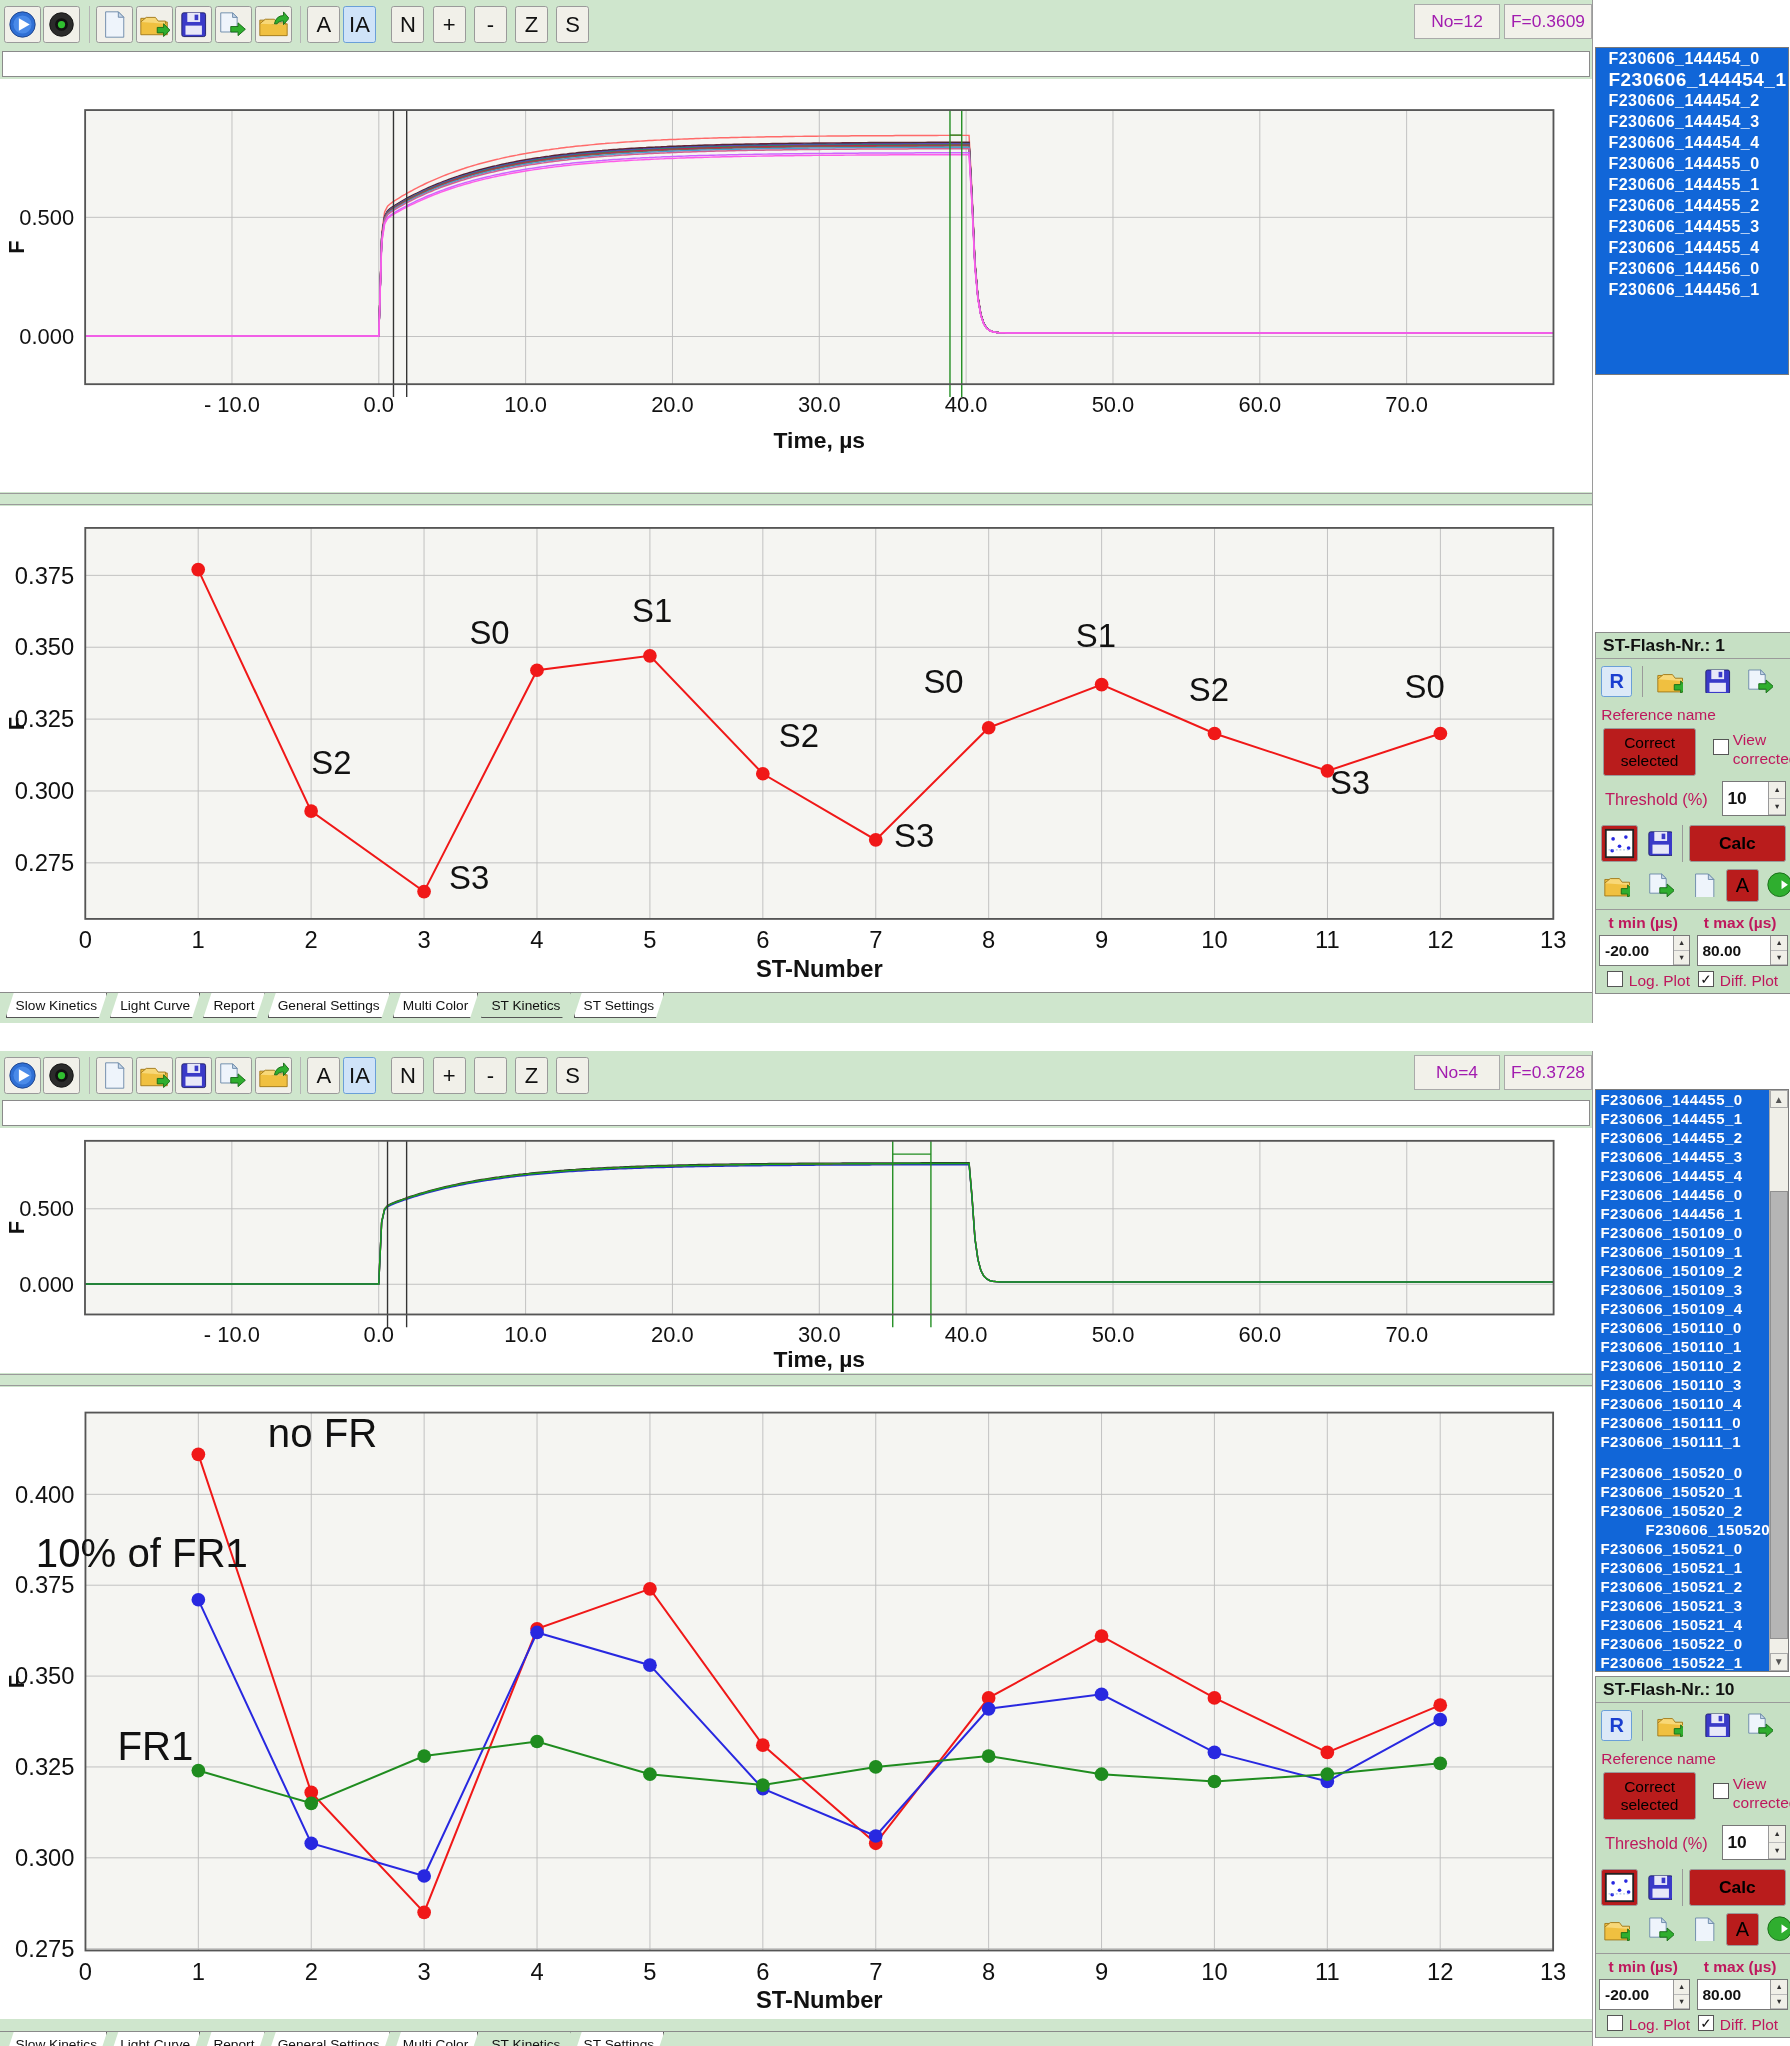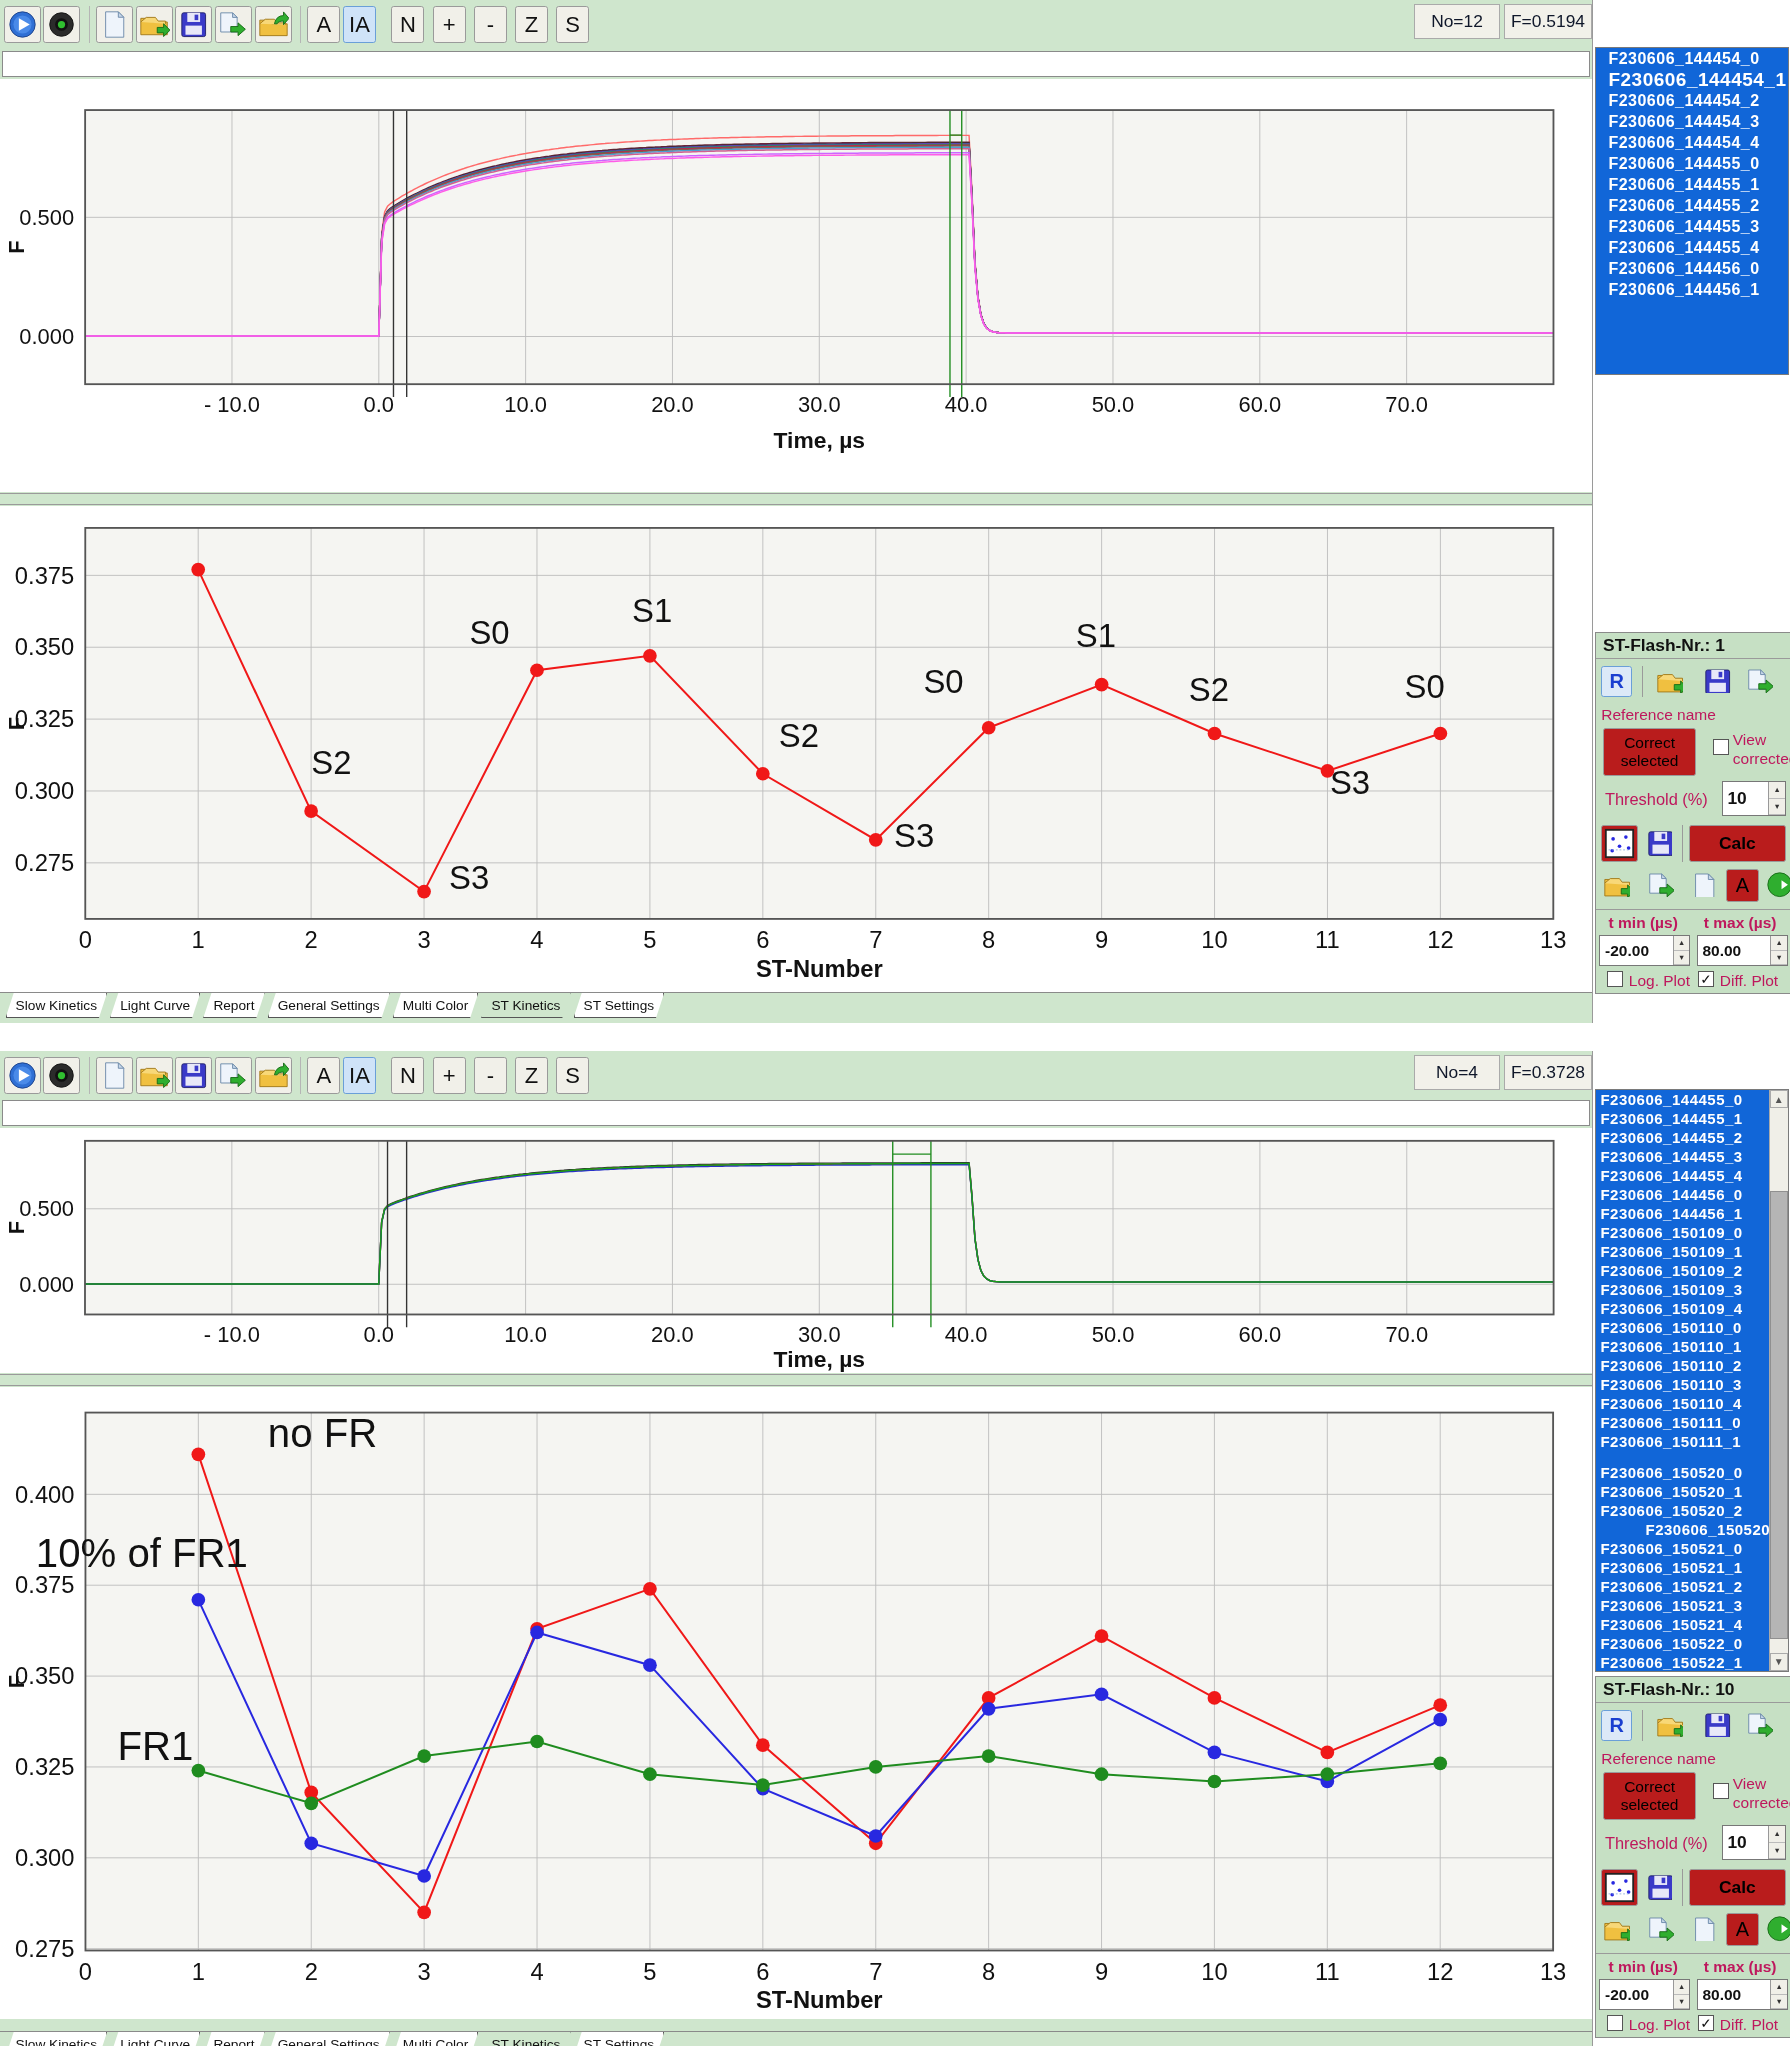--- a/index.html
+++ b/index.html
@@ -6,21 +6,21 @@
   #app{position:relative;width:1791px;height:2047px;background:#ffffff;overflow:hidden;}
   .panel{position:absolute;left:0;width:1791px;background:#cfe6cd;}
   .main-col{position:absolute;left:0;top:0;width:1592px;height:100%;}
   .side-col{position:absolute;left:1592px;top:0;width:199px;height:100%;background:#ffffff;border-left:0.9px solid #9a9a9a;}
   .toolbar{position:absolute;left:0;width:1592px;display:flex;align-items:center;gap:2.7px;padding-left:3.7px;box-sizing:border-box;}
   .tbtn{width:37px;height:37px;background:#f1f0e9;border:0.9px solid #9a9a9a;border-radius:2.7px;display:flex;align-items:center;justify-content:center;box-sizing:border-box;}
   .tbtn svg{display:block;}
   .tsep{width:5.5px;height:37px;border-right:0.9px solid #b5b5b5;margin-right:3.7px;}
   .mode-btn{min-width:33px;height:37px;background:#f1f0e9;border:0.9px solid #9a9a9a;border-radius:2.7px;font-size:22px;color:#111;display:flex;align-items:center;justify-content:center;padding:0 4.6px;box-sizing:border-box;}
   .mode-btn.active{background:#cfe3f8;border:1.8px solid #6a9fd8;}
-  .status-box{position:absolute;top:3.7px;height:33px;background:#f2f1ea;border:0.9px solid #aaa;font-size:17.4px;color:#0f172a;display:flex;align-items:center;justify-content:center;}
+  .status-box{position:absolute;top:3.7px;height:33px;background:#f2f1ea;border:0.9px solid #aaa;font-size:17.4px;color:#a21caf;display:flex;align-items:center;justify-content:center;}
   .comment-bar{position:absolute;left:1.8px;width:1588px;background:#ffffff;border:0.9px solid #8a8a8a;box-sizing:border-box;}
   .chart-box{position:absolute;left:0;width:1592px;background:#ffffff;}
   .hsep{position:absolute;left:0;width:1592px;background:#cfe6cd;border-top:0.9px solid #9a9a9a;border-bottom:0.9px solid #9a9a9a;box-sizing:border-box;}
   .tabbar{position:absolute;left:0;width:1592px;height:25px;background:#cfe6cd;border-top:0.9px solid #8a8a8a;display:flex;align-items:stretch;padding-left:5.5px;gap:3px;}
   .tab{background:#ffffff;border:0.9px solid #555;border-top:none;font-size:13.7px;color:#111;display:flex;align-items:center;padding:0 9.1px;clip-path:polygon(8.2px 0,100% 0,calc(100% - 8.2px) 100%,0 100%);}
   .tab.active{background:#cfe6cd;}
   .listbox{position:absolute;left:1.8px;width:194px;background:#1166d8;border:0.9px solid #7a7a7a;overflow:hidden;box-sizing:border-box;}
   .listitem{color:#ffffff;font-weight:bold;white-space:nowrap;padding-left:4.6px;letter-spacing:0.5px;}
   .vscroll{position:absolute;right:0;top:0;width:19px;height:100%;background:#f0efe8;border-left:0.9px solid #aaa;box-sizing:border-box;}
   .varrow{position:absolute;left:0;width:100%;height:18.3px;background:#f0efe8;border:0.9px solid #aaa;font-size:10px;color:#555;display:flex;align-items:center;justify-content:center;box-sizing:border-box;}
@@ -112,21 +112,21 @@
           <div class="tsep"></div>
           <div class="mode-btn">A</div>
           <div class="mode-btn active">IA</div>
           <div class="mode-btn" style="margin-left: 12.8px;">N</div>
           <div class="mode-btn" style="margin-left: 5.5px;">+</div>
           <div class="mode-btn" style="margin-left: 5.5px;">-</div>
           <div class="mode-btn" style="margin-left: 5.5px;">Z</div>
           <div class="mode-btn" style="margin-left: 5.5px;">S</div>
         </div>
         <div class="status-box" style="left: 1414px; width: 84px;">No=12</div>
-        <div class="status-box" style="left: 1504px; width: 86px;">F=0.5194</div>
+        <div class="status-box" style="left: 1504px; width: 86px;">F=0.3609</div>
         <div class="comment-bar" style="top: 51px; height: 25.6px;"></div>
         <div class="chart-box" style="top: 79px; height: 413px;"><svg width="1592" height="413" style="overflow:visible" viewBox="0 0 1742 452">
             <rect x="93" y="34" width="1607" height="300" fill="#f5f5f2" stroke="none"></rect>
             <line x1="253.70000000000002" y1="34" x2="253.70000000000002" y2="334" stroke="#bdbdbd" stroke-width="1"></line>
             <line x1="414.40000000000003" y1="34" x2="414.40000000000003" y2="334" stroke="#bdbdbd" stroke-width="1"></line>
             <line x1="575.0999999999999" y1="34" x2="575.0999999999999" y2="334" stroke="#bdbdbd" stroke-width="1"></line>
             <line x1="735.8000000000001" y1="34" x2="735.8000000000001" y2="334" stroke="#bdbdbd" stroke-width="1"></line>
             <line x1="896.5" y1="34" x2="896.5" y2="334" stroke="#bdbdbd" stroke-width="1"></line>
             <line x1="1057.1999999999998" y1="34" x2="1057.1999999999998" y2="334" stroke="#bdbdbd" stroke-width="1"></line>
             <line x1="1217.8999999999999" y1="34" x2="1217.8999999999999" y2="334" stroke="#bdbdbd" stroke-width="1"></line>

